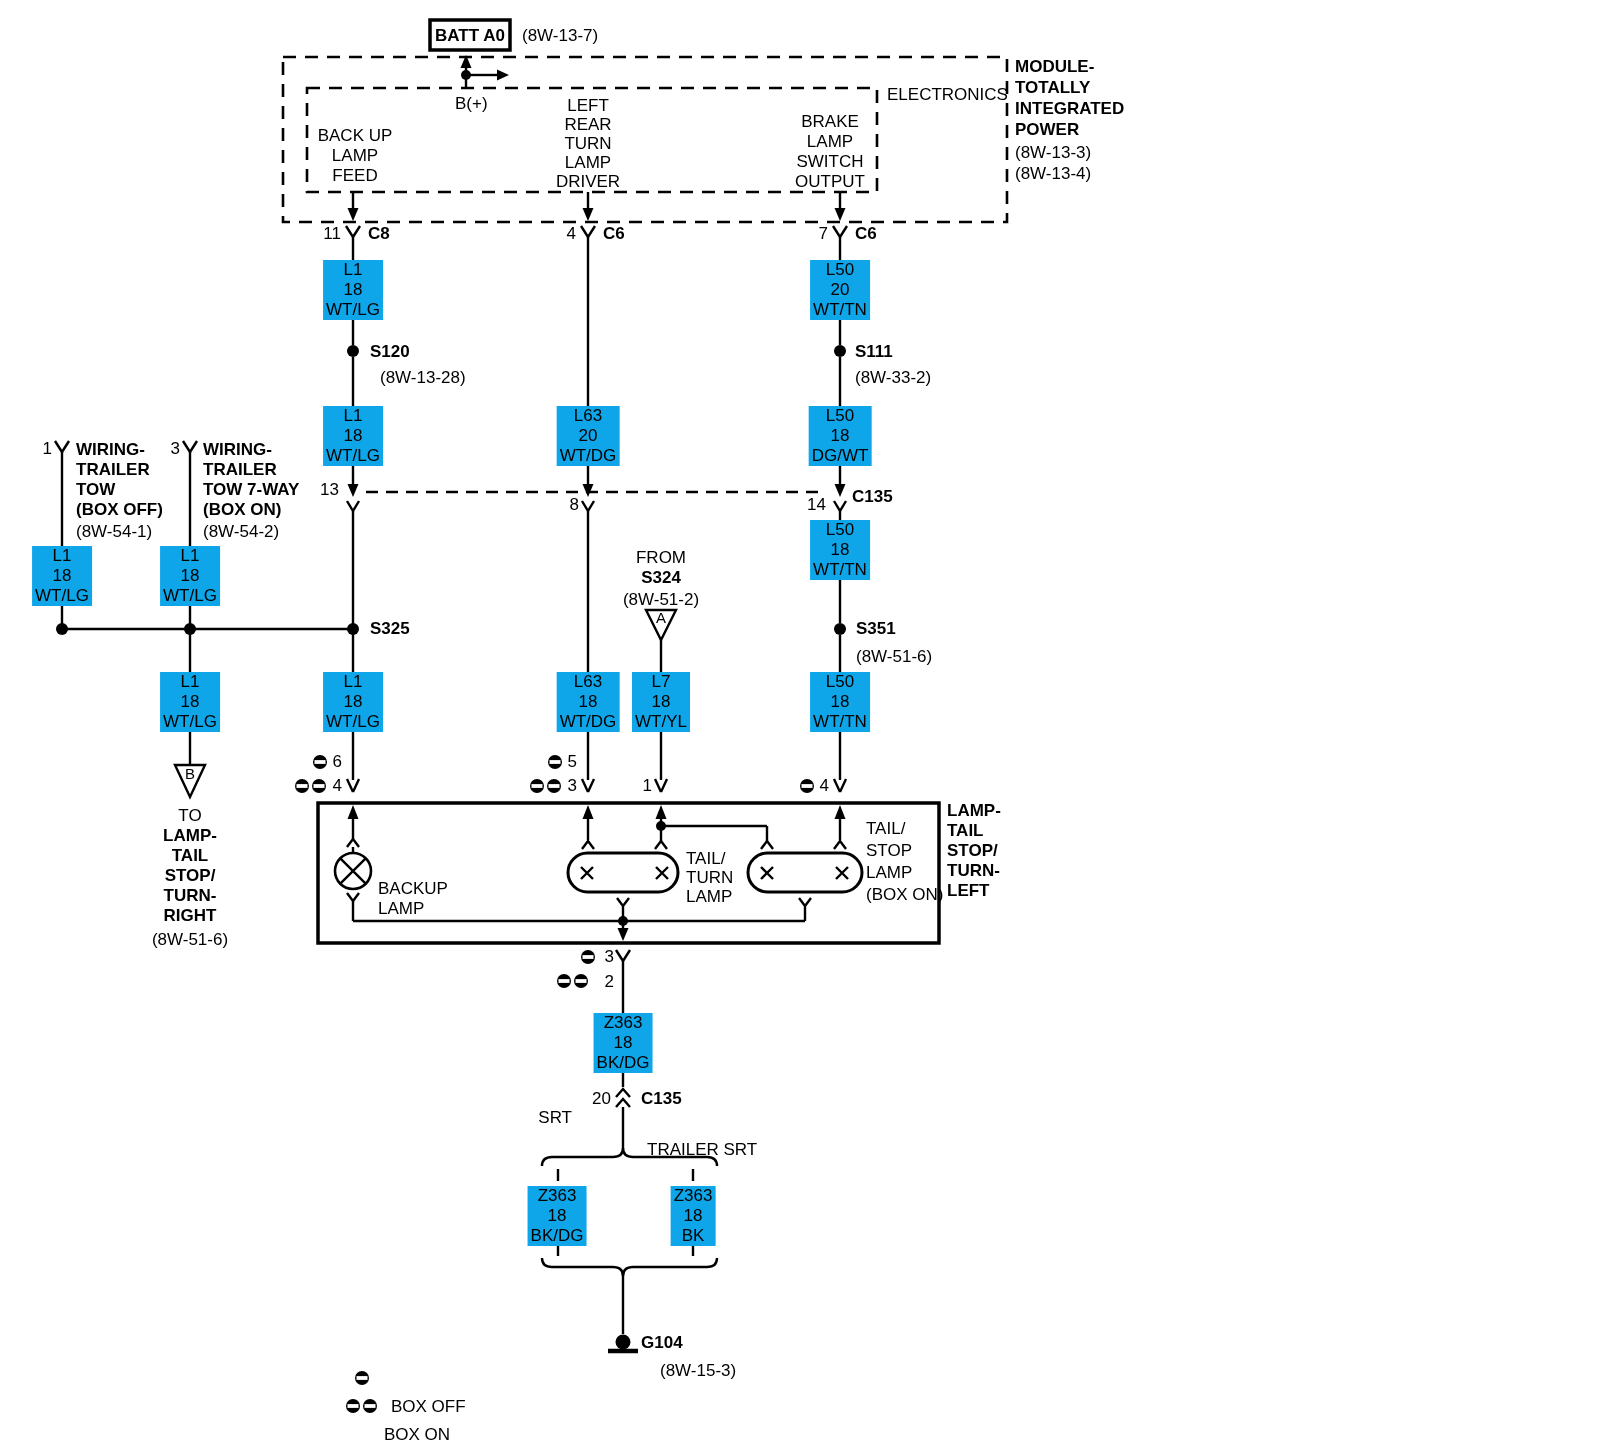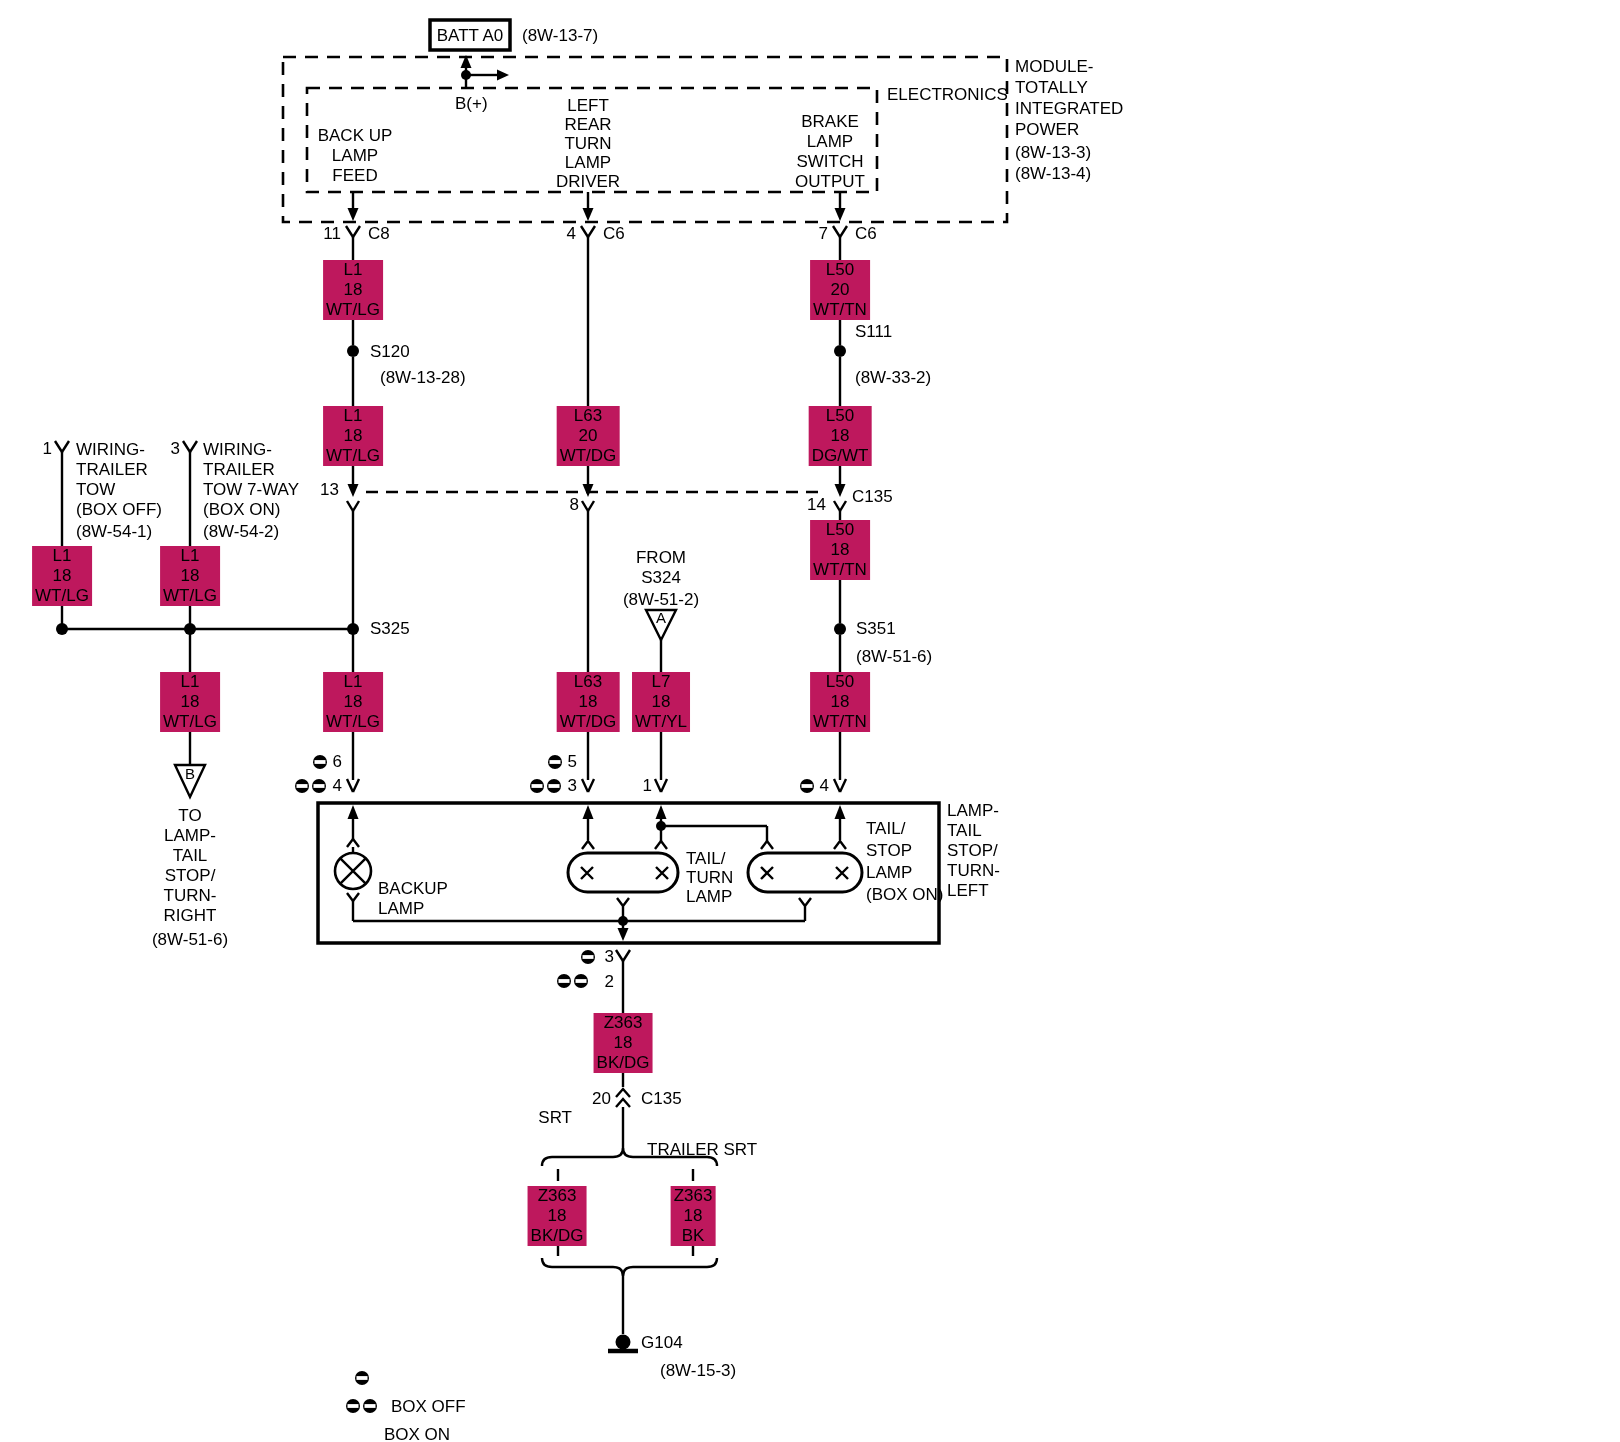--- a/index.html
+++ b/index.html
@@ -1,23 +1,23 @@
 <!DOCTYPE html>
 <html><head>
 <meta charset="utf-8">
 <style>
   html,body{margin:0;padding:0;background:#fff}
   #stage{position:relative;width:1620px;height:1442px;background:#fff;
          font-family:"Liberation Sans",sans-serif;color:#000;overflow:hidden}
   #wires{position:absolute;left:0;top:0}
   .lbl{position:absolute;font-size:17px;line-height:20px;white-space:pre-line}
-  .b{font-weight:normal}
+  .b{font-weight:bold}
   .c{transform:translateX(-50%);text-align:center}
   .r{transform:translateX(-100%);text-align:right}
-  .bg{background:#be185d;padding:0 3px}
+  .bg{background:#0ea5e9;padding:0 3px}
   .lh19{line-height:19px}
   .lh21{line-height:21px}
   .lh22{line-height:22px}
 </style>
 </head>
 <body>
 
 <div id="stage">
 
 <svg id="wires" width="1620" height="1442" viewBox="0 0 1620 1442" stroke="#000" stroke-width="2.4" fill="none">
@@ -215,21 +215,21 @@
 
 <div class="lbl c bg" style="left:353px;top:260px">L1
 18
 WT/LG</div>
 <div class="lbl c bg" style="left:840px;top:260px">L50
 20
 WT/TN</div>
 
 <div class="lbl b" style="left:370px;top:342px">S120</div>
 <div class="lbl" style="left:380px;top:368px">(8W-13-28)</div>
-<div class="lbl b" style="left:855px;top:322px">S111</div>
+<div class="lbl b" style="left:855px;top:342px">S111</div>
 <div class="lbl" style="left:855px;top:368px">(8W-33-2)</div>
 
 <div class="lbl c bg" style="left:353px;top:406px">L1
 18
 WT/LG</div>
 <div class="lbl c bg" style="left:588px;top:406px">L63
 20
 WT/DG</div>
 <div class="lbl c bg" style="left:840px;top:406px">L50
 18

